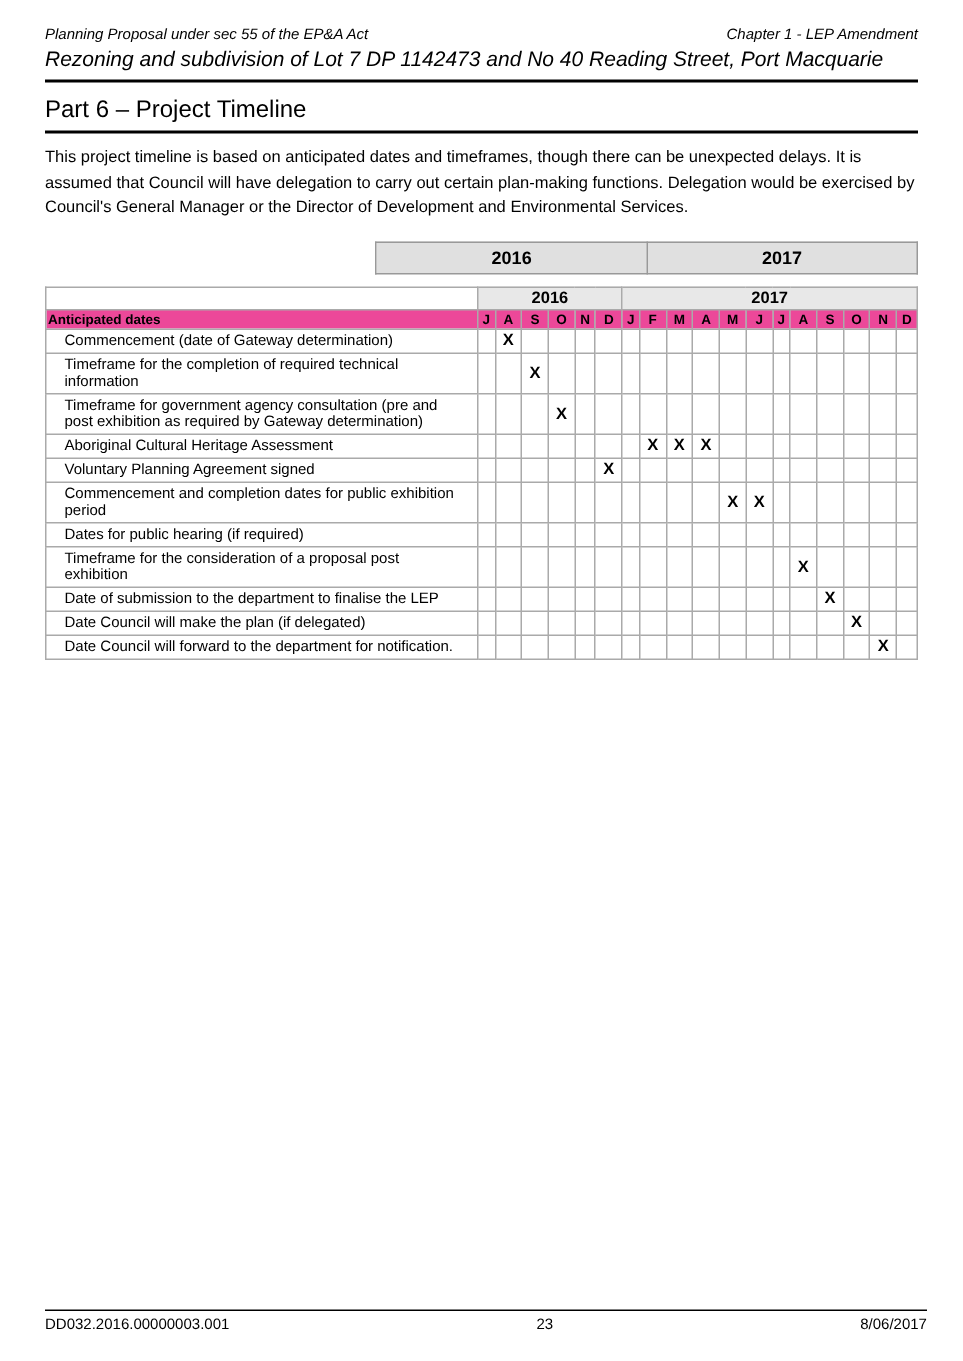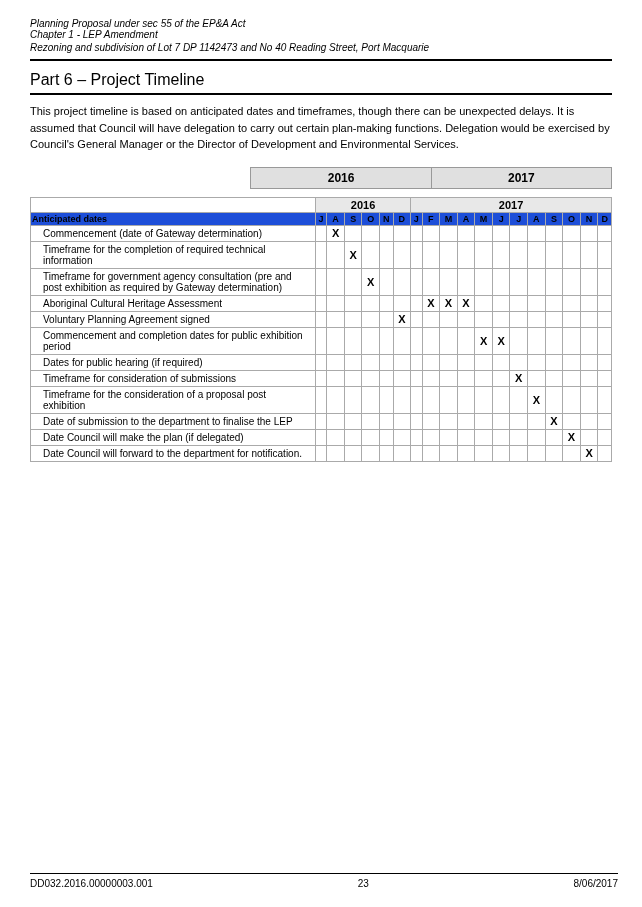--- a/index.html
+++ b/index.html
@@ -11,25 +11,24 @@
       width: 642px;
       min-height: 907px;
       padding: 18px 30px 18px 30px;
     }
     .header-top {
       display: flex;
       justify-content: space-between;
       font-style: italic;
       font-size: 10px;
       margin-bottom: 2px;
-      flex-direction: column;
     }
     .header-sub {
       font-style: italic;
-      font-size: 10px;
+      font-size: 14px;
       margin-bottom: 6px;
     }
     .header-divider {
       border: none;
       border-top: 2px solid #000;
       margin-bottom: 10px;
     }
     .part-title {
       font-size: 16px;
       font-weight: normal;
@@ -85,21 +84,21 @@
     }
     .timeline-table .year-group-header th {
       background: #e8e8e8;
       font-weight: bold;
       font-size: 11px;
     }
     .timeline-table .col-label-row th {
       font-size: 9px;
       font-weight: bold;
       padding: 1px;
-      background: #1d4ed8;
+      background: #ec4899;
     }
     .timeline-table .label-header {
       text-align: left;
       font-weight: bold;
       font-size: 10.5px;
     }
     .mark { font-weight: bold; font-size: 11px; }
     .footer {
       position: absolute;
       bottom: 18px;
@@ -317,41 +316,20 @@
           <td></td>
           <td></td>
           <td></td>
           <td></td>
           <td></td>
           <td></td>
           <td></td>
           <td></td>
         </tr>
         <tr>
-          <td class="row-label">Timeframe for consideration of submissions</td>
-          <td></td>
-          <td></td>
-          <td></td>
-          <td></td>
-          <td></td>
-          <td></td>
-          <td></td>
-          <td></td>
-          <td></td>
-          <td></td>
-          <td></td>
-          <td></td>
-          <td><span class="mark">X</span></td>
-          <td></td>
-          <td></td>
-          <td></td>
-          <td></td>
-          <td></td>
-        </tr>
-        <tr>
           <td class="row-label">Timeframe for the consideration of a proposal post exhibition</td>
           <td></td>
           <td></td>
           <td></td>
           <td></td>
           <td></td>
           <td></td>
           <td></td>
           <td></td>
           <td></td>

